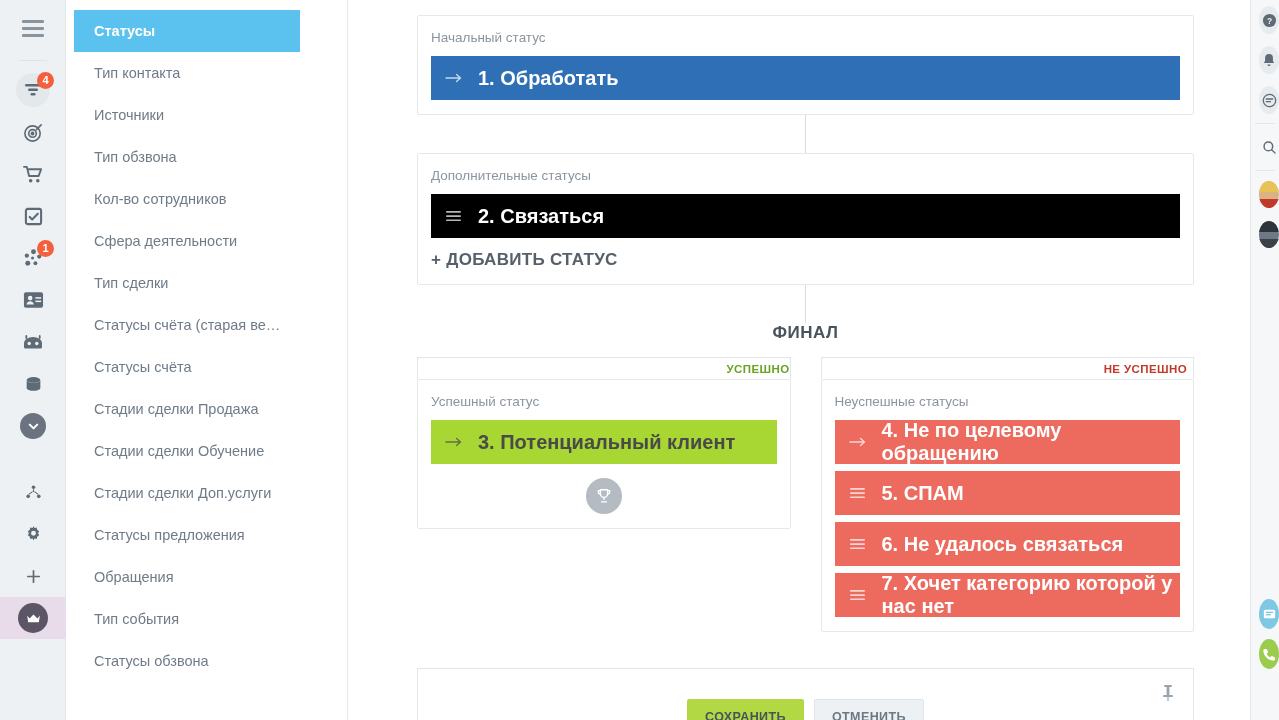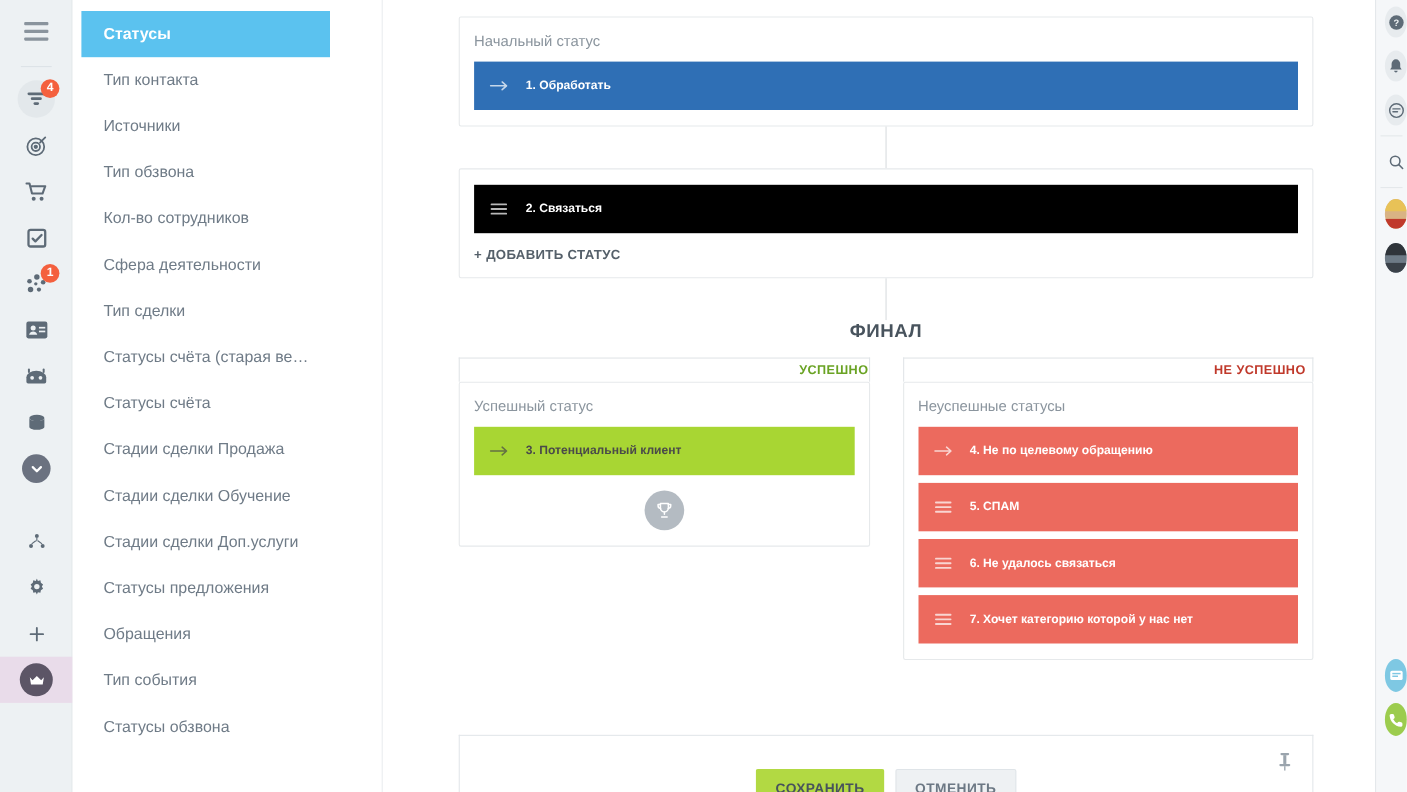--- a/index.html
+++ b/index.html
@@ -115,36 +115,36 @@
   .card-label {
     font-size: 13.5px; color: #8b959e;
     margin-bottom: 11px;
   }
 
   .status-bar {
     height: 44px;
     display: flex; align-items: center;
     padding-left: 14px;
     color: #ffffff;
-    font-size: 11px; font-weight: bold;
+    font-size: 20px; font-weight: bold;
     margin-bottom: 7px;
   }
   .status-bar:last-child { margin-bottom: 0; }
   .status-bar .handle {
     width: 24px; flex: 0 0 24px;
     display: flex; align-items: center;
     opacity: .72;
   }
   .status-bar .handle svg { display: block; }
   .status-bar .txt { margin-left: 9px; }
   .status-bar.green { color: #4a4a4a; }
 
   .add-status {
     margin-top: 12px;
-    font-size: 12px; font-weight: bold;
+    font-size: 17px; font-weight: bold;
     letter-spacing: .3px;
     color: #55606a;
   }
 
   .connector {
     width: 1px; height: 38px;
     background: #d9dde0;
     margin: 0 auto;
   }
 
@@ -455,20 +455,21 @@
               <path d="M1 6h14M11.5 2.5L15.5 6l-4 3.5"></path>
             </svg>
           </span>
           <span class="txt">1. Обработать</span>
         </div>
       </div>
 
       <div class="connector"></div>
 
       <div class="card">
+        <div class="card-label">Дополнительные статусы</div>
         <div class="status-bar" style="background:#000000">
           <span class="handle">
             <svg width="18" height="12" viewBox="0 0 18 12" fill="currentColor">
               <rect x="1" y="1" width="15" height="1.7" rx=".85"></rect>
               <rect x="1" y="5.2" width="15" height="1.7" rx=".85"></rect>
               <rect x="1" y="9.4" width="15" height="1.7" rx=".85"></rect>
             </svg>
           </span>
           <span class="txt">2. Связаться</span>
         </div>

